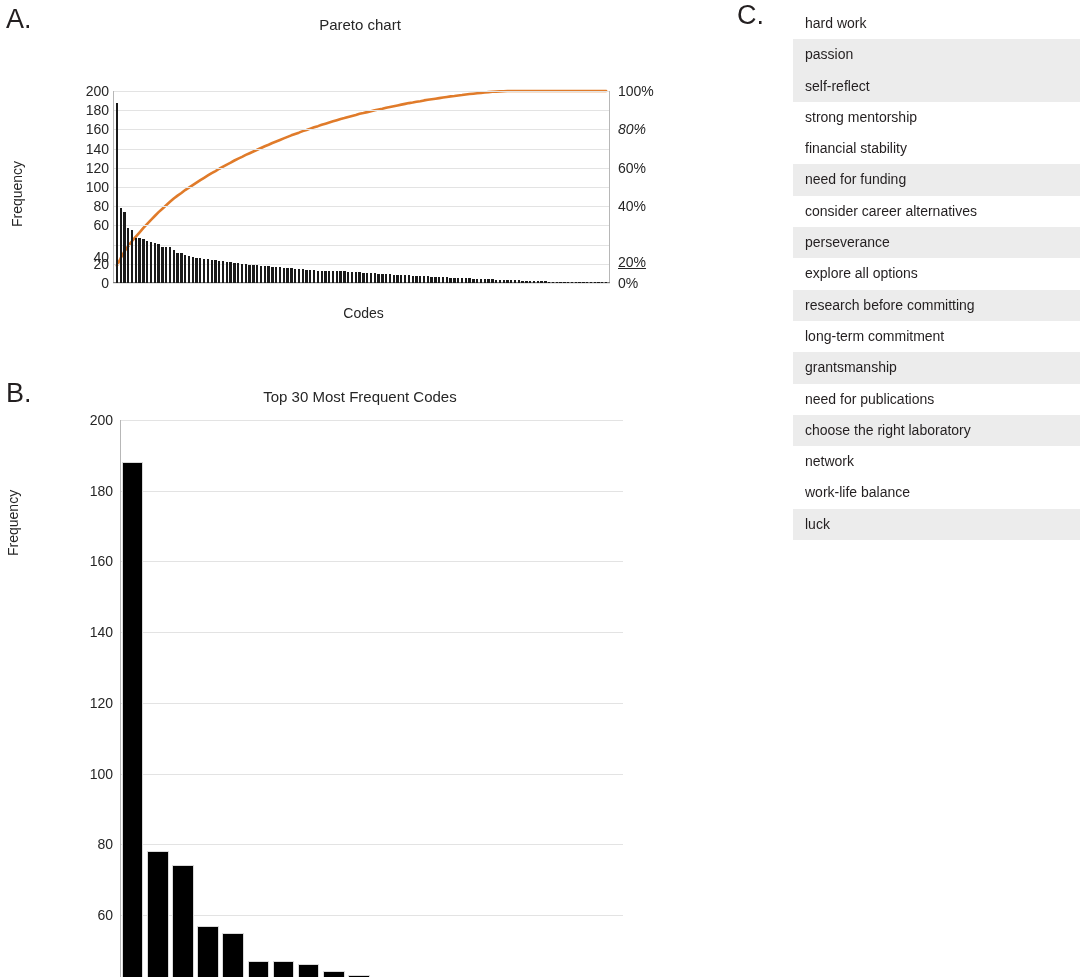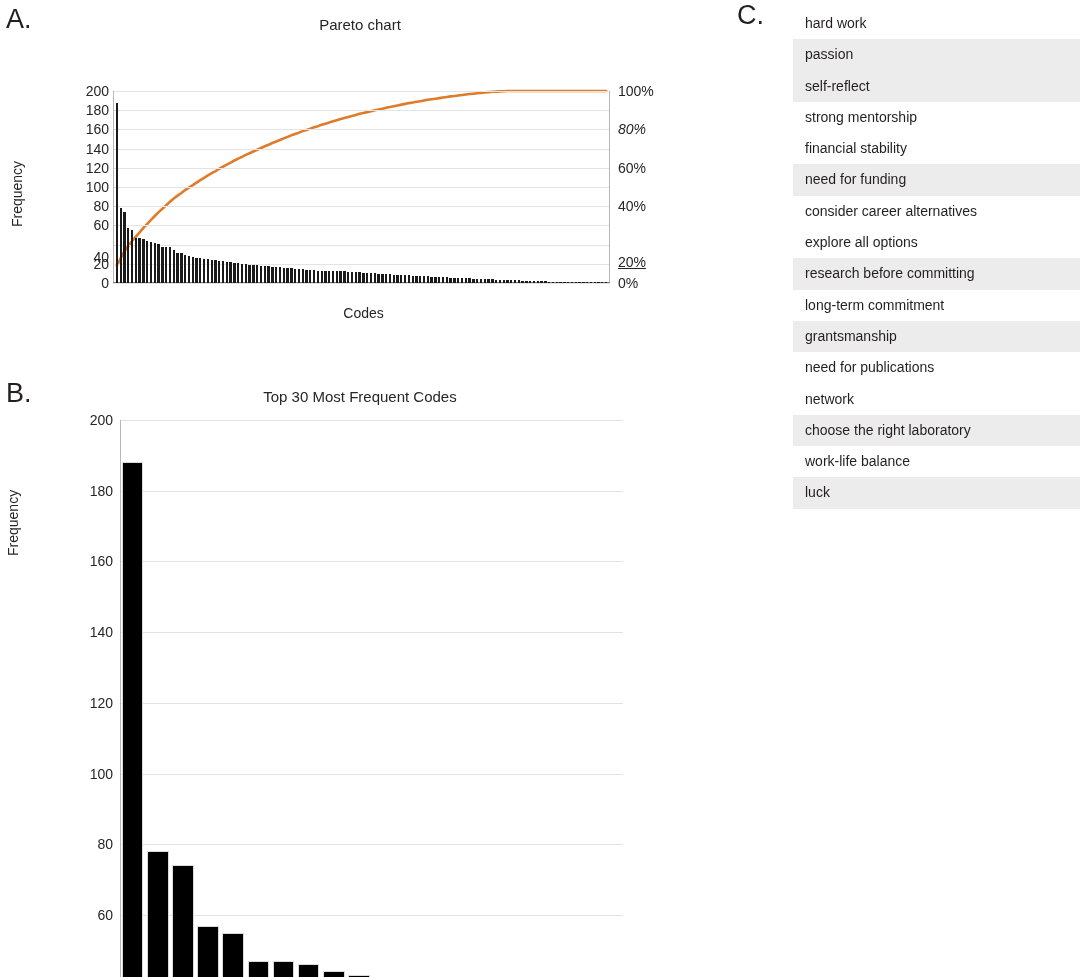--- a/index.html
+++ b/index.html
@@ -423,22 +423,23 @@
 <div id="letter-c" class="panel-letter">C.</div>
 
 <div id="codes-list">
     <div class="code-row plain">hard work</div>
     <div class="code-row shade">passion</div>
     <div class="code-row shade">self-reflect</div>
     <div class="code-row plain">strong mentorship</div>
     <div class="code-row plain">financial stability</div>
     <div class="code-row shade">need for funding</div>
     <div class="code-row plain">consider career alternatives</div>
+    <div class="code-row shade">perseverance</div>
     <div class="code-row plain">explore all options</div>
     <div class="code-row shade">research before committing</div>
     <div class="code-row plain">long-term commitment</div>
     <div class="code-row shade">grantsmanship</div>
     <div class="code-row plain">need for publications</div>
+    <div class="code-row shade">choose the right laboratory</div>
     <div class="code-row plain">network</div>
-    <div class="code-row shade">choose the right laboratory</div>
     <div class="code-row plain">work-life balance</div>
     <div class="code-row shade">luck</div>
   </div>
 
 </body></html>

